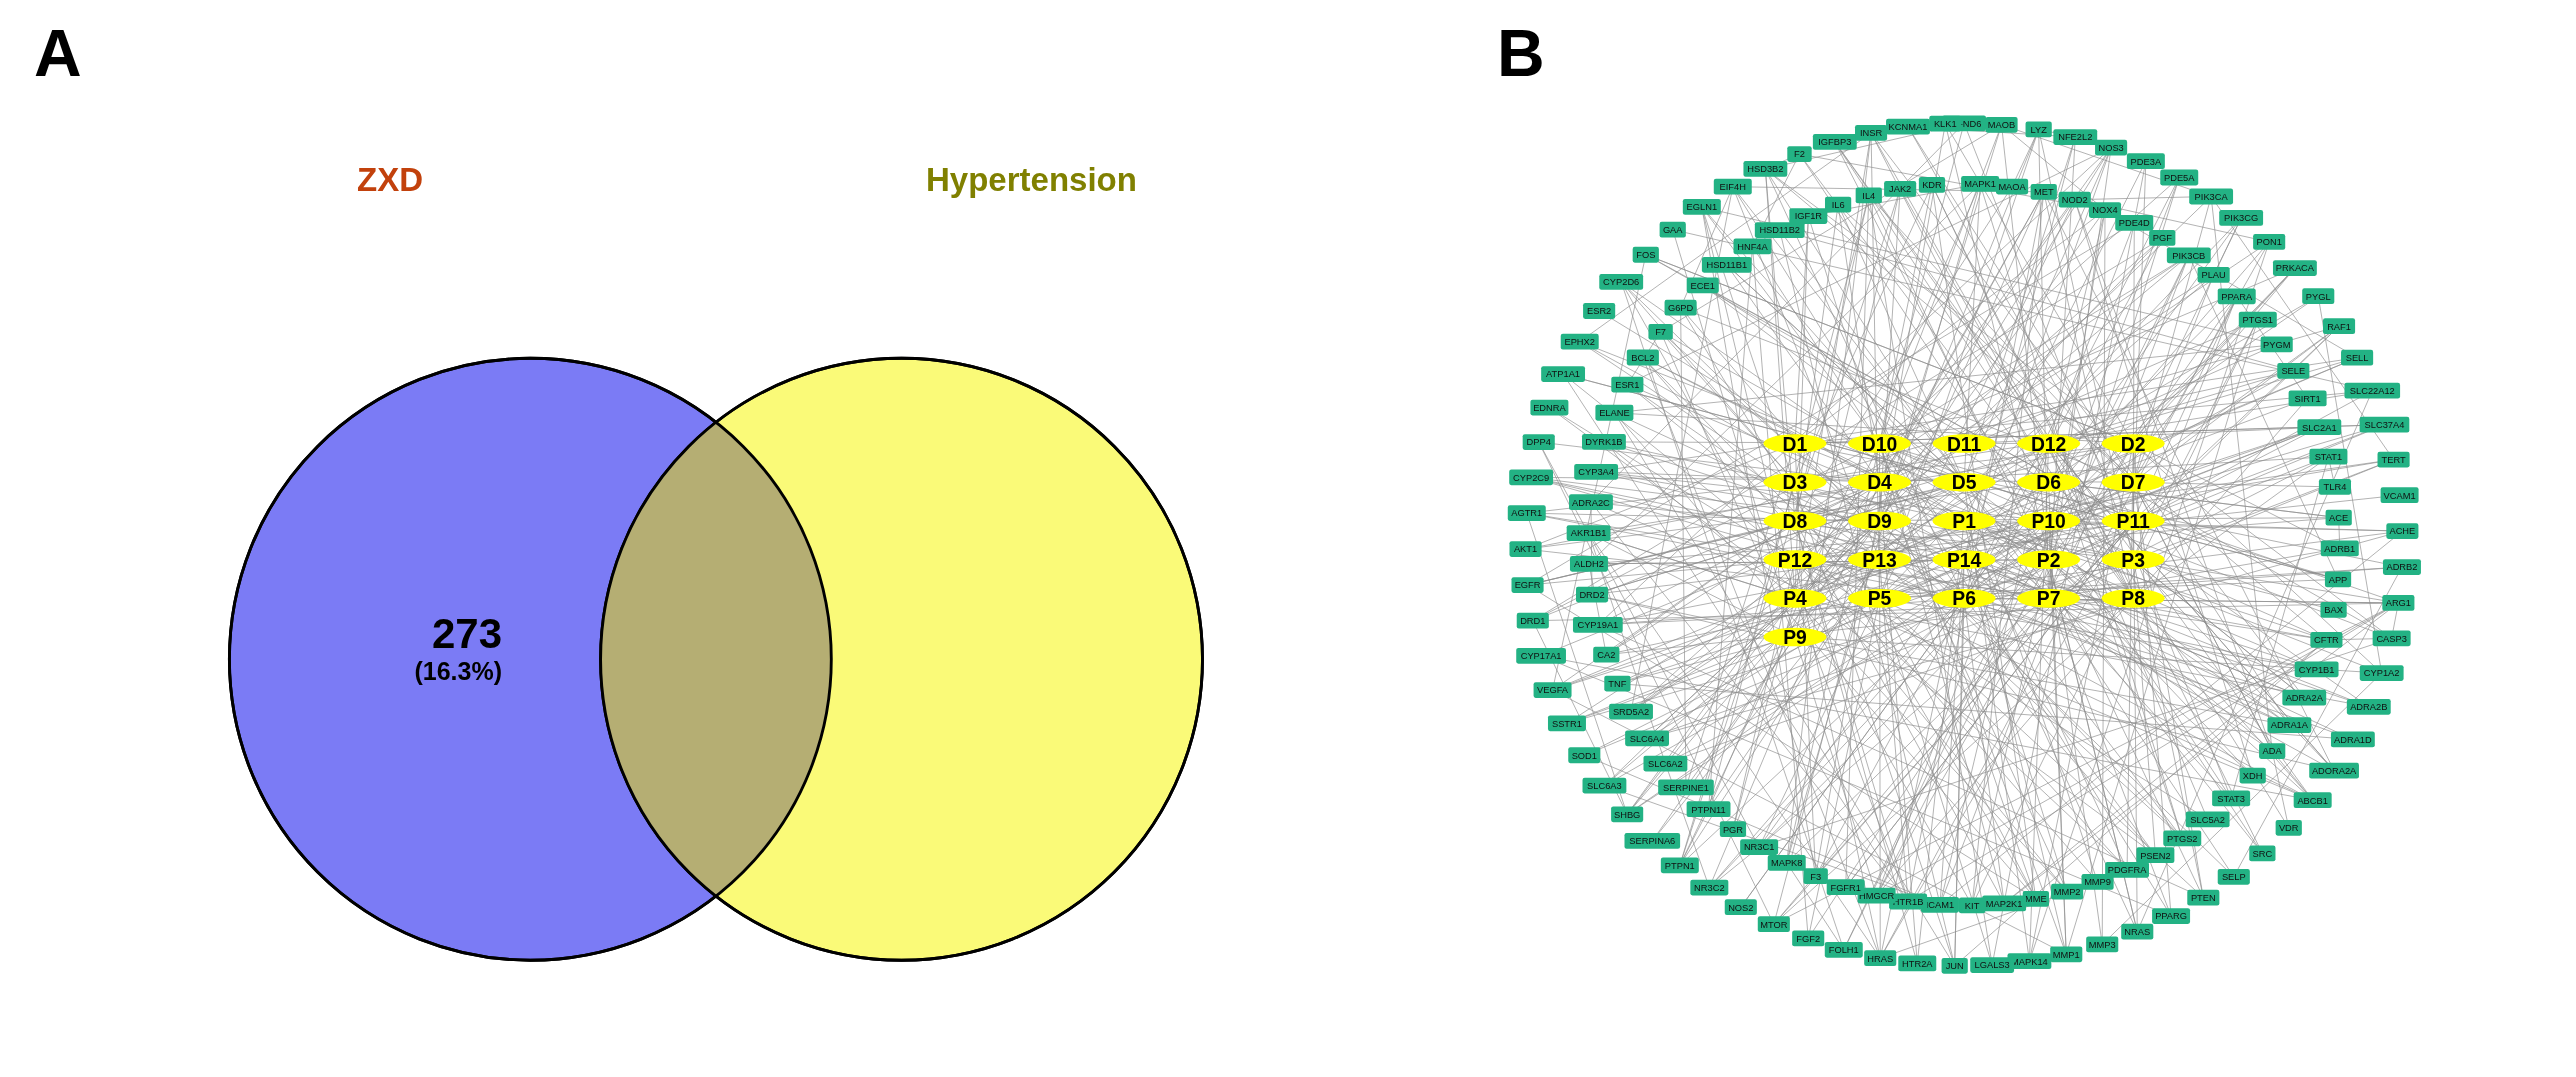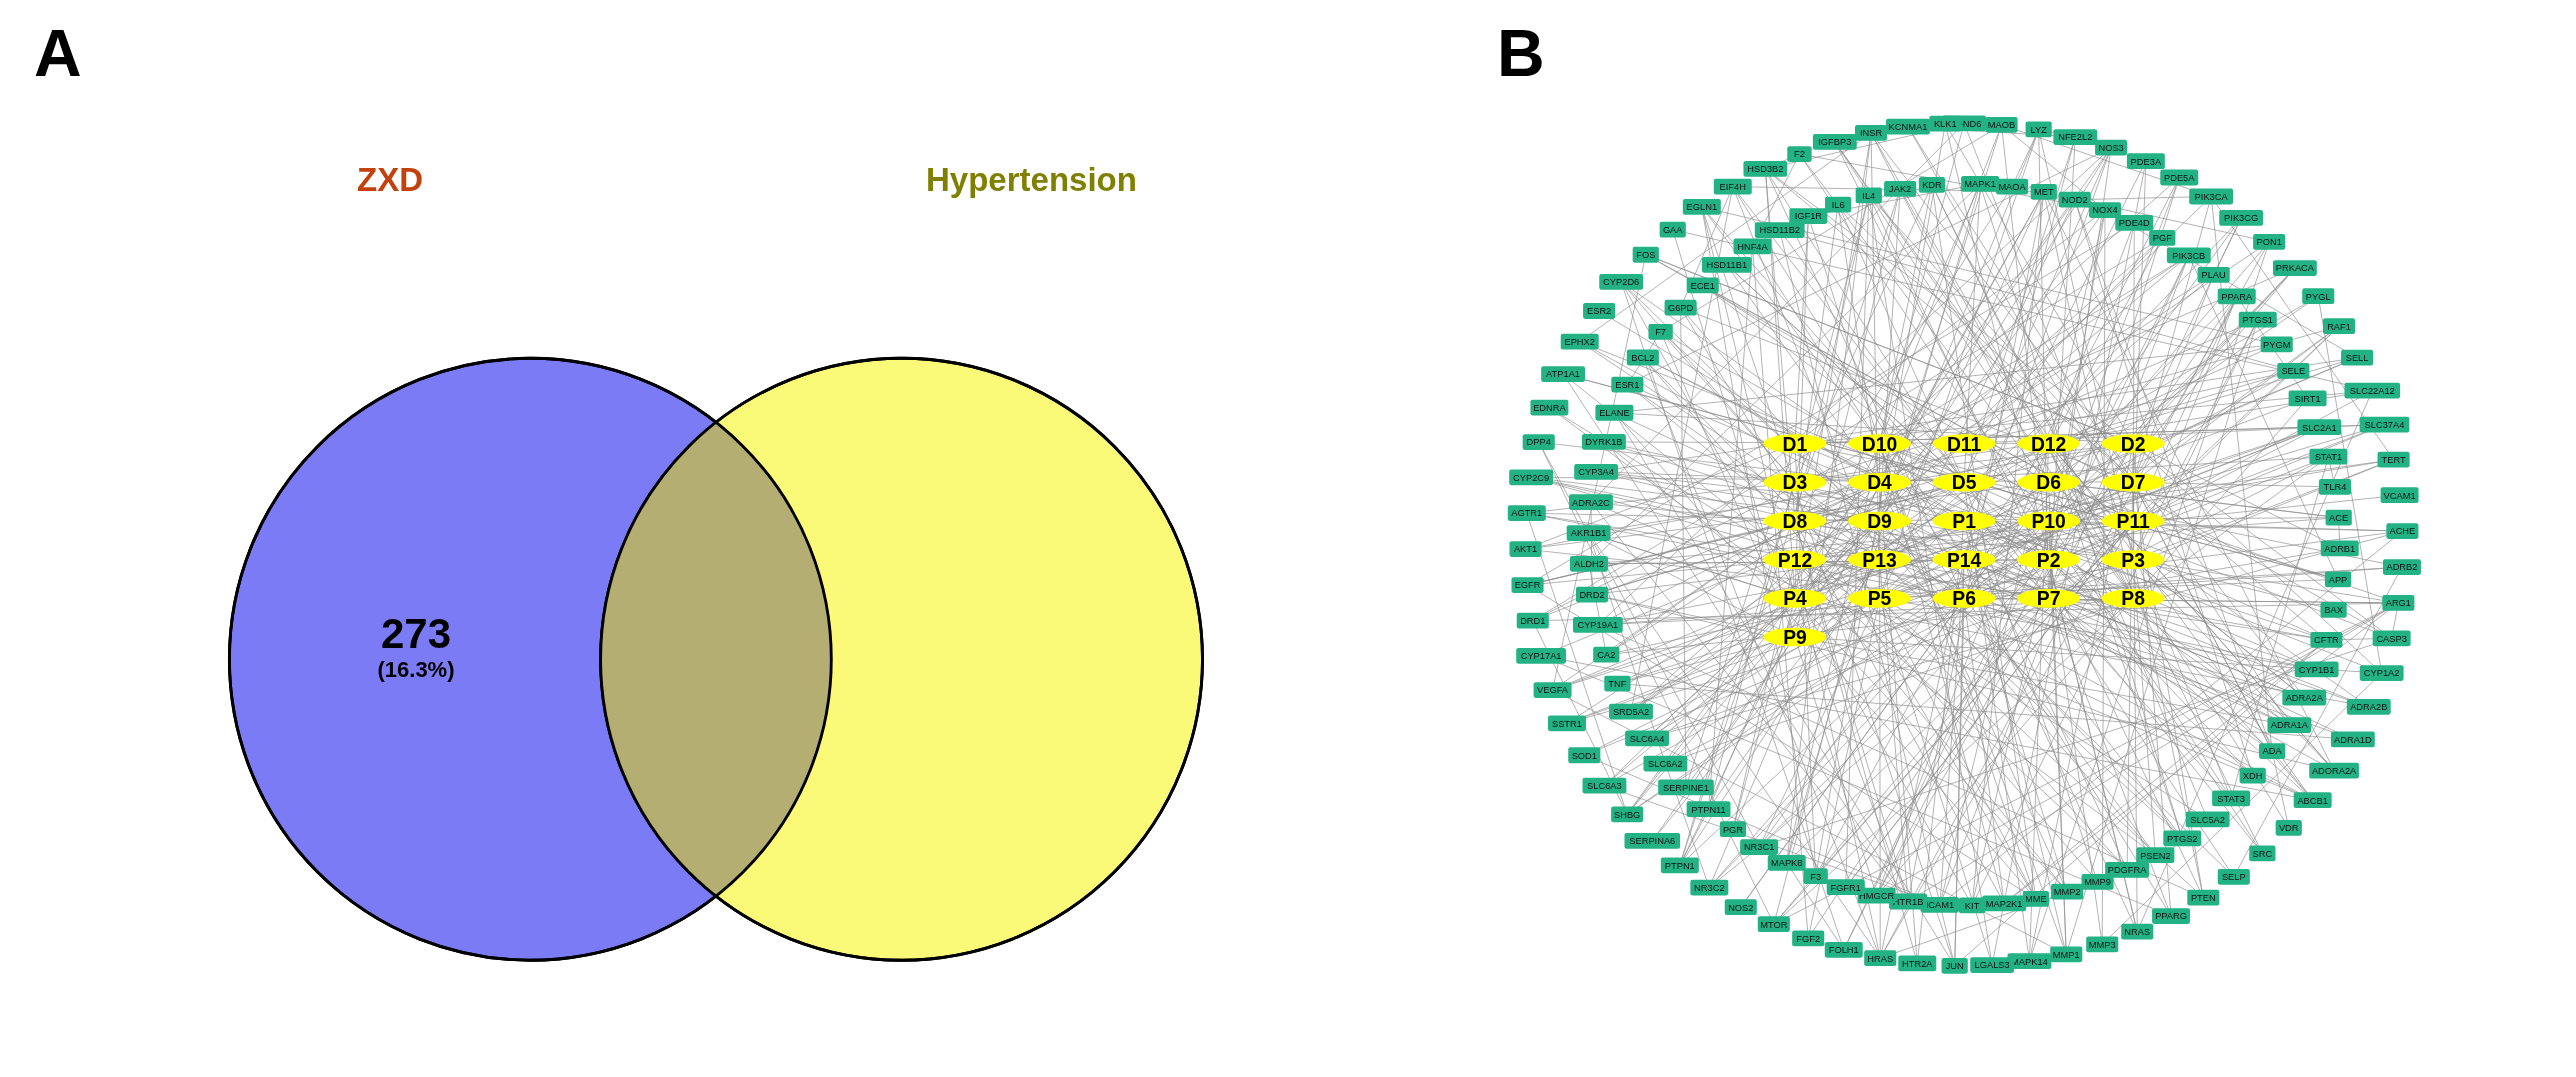--- a/index.html
+++ b/index.html
@@ -44,33 +44,33 @@
   #venn-title-left  { left: 357px;  top: 163px; }
   #venn-title-right { left: 926px; top: 163px; }
 
   #venn-svg {
     position: absolute;
     left: 0; top: 0;
   }
 
   .venn-count {
     position: absolute;
-    text-align: center;
+    text-align: right;
     line-height: 1.02;
     color: #000000;
     white-space: nowrap;
   }
   .venn-count .num {
     display: block;
     font-size: 42px;
     font-weight: bold;
   }
   .venn-count .pct {
     display: block;
-    font-size: 22px;
+    font-size: 25px;
     font-weight: bold;
     margin-top: 2.9px;
   }
   #venn-count-left   { left: 330px;  top: 613px; width: 172px; }
   #venn-count-center { left: 649px;  top: 613px; width: 158px; }
   #venn-count-right  { left: 964px; top: 613px; width: 186px; }
 
   
   #panel-b {
     position: absolute;

